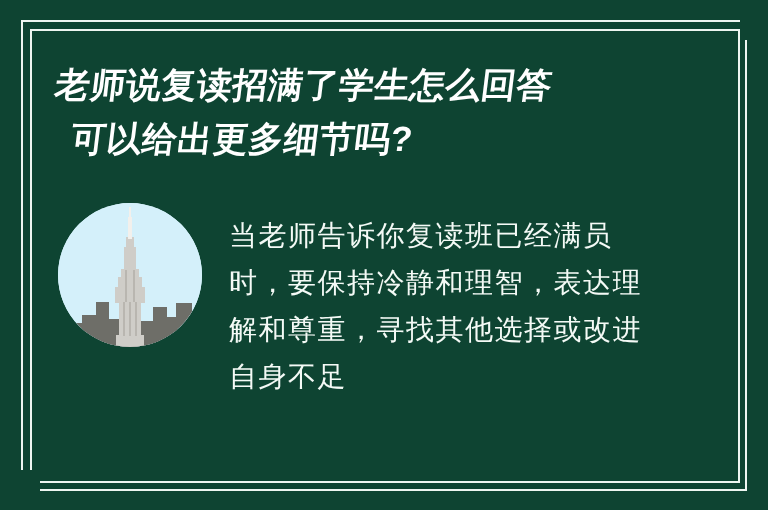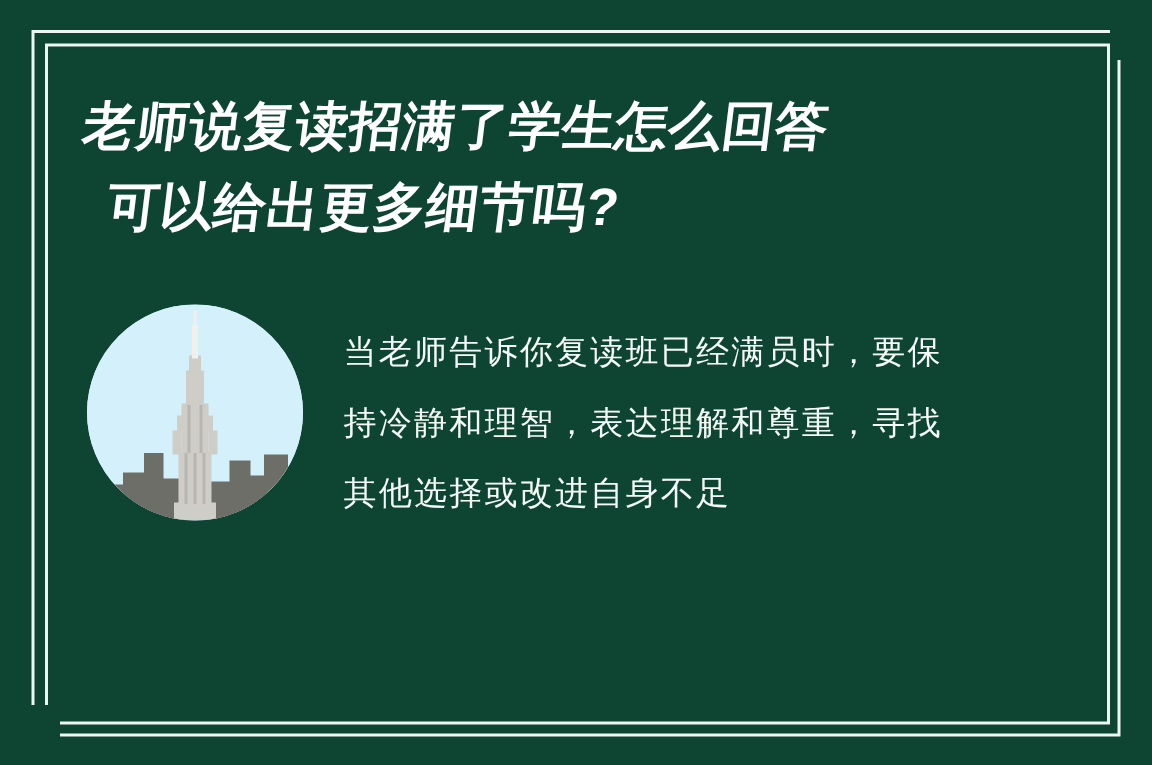--- a/index.html
+++ b/index.html
@@ -94,21 +94,21 @@
     height: 144px;
   }
   
   .body-copy {
     position: absolute;
     left: 229px;
     top: 212px;
     width: 420px;
     color: #f4faf6;
     font-family: "DejaVu Serif", serif;
-    font-size: 22px;
+    font-size: 28px;
     font-weight: 500;
     line-height: 47px;
     letter-spacing: 1.5px;
     text-align: left;
   }
 </style>
 </head>
 <body>
 
 <div id="poster">

